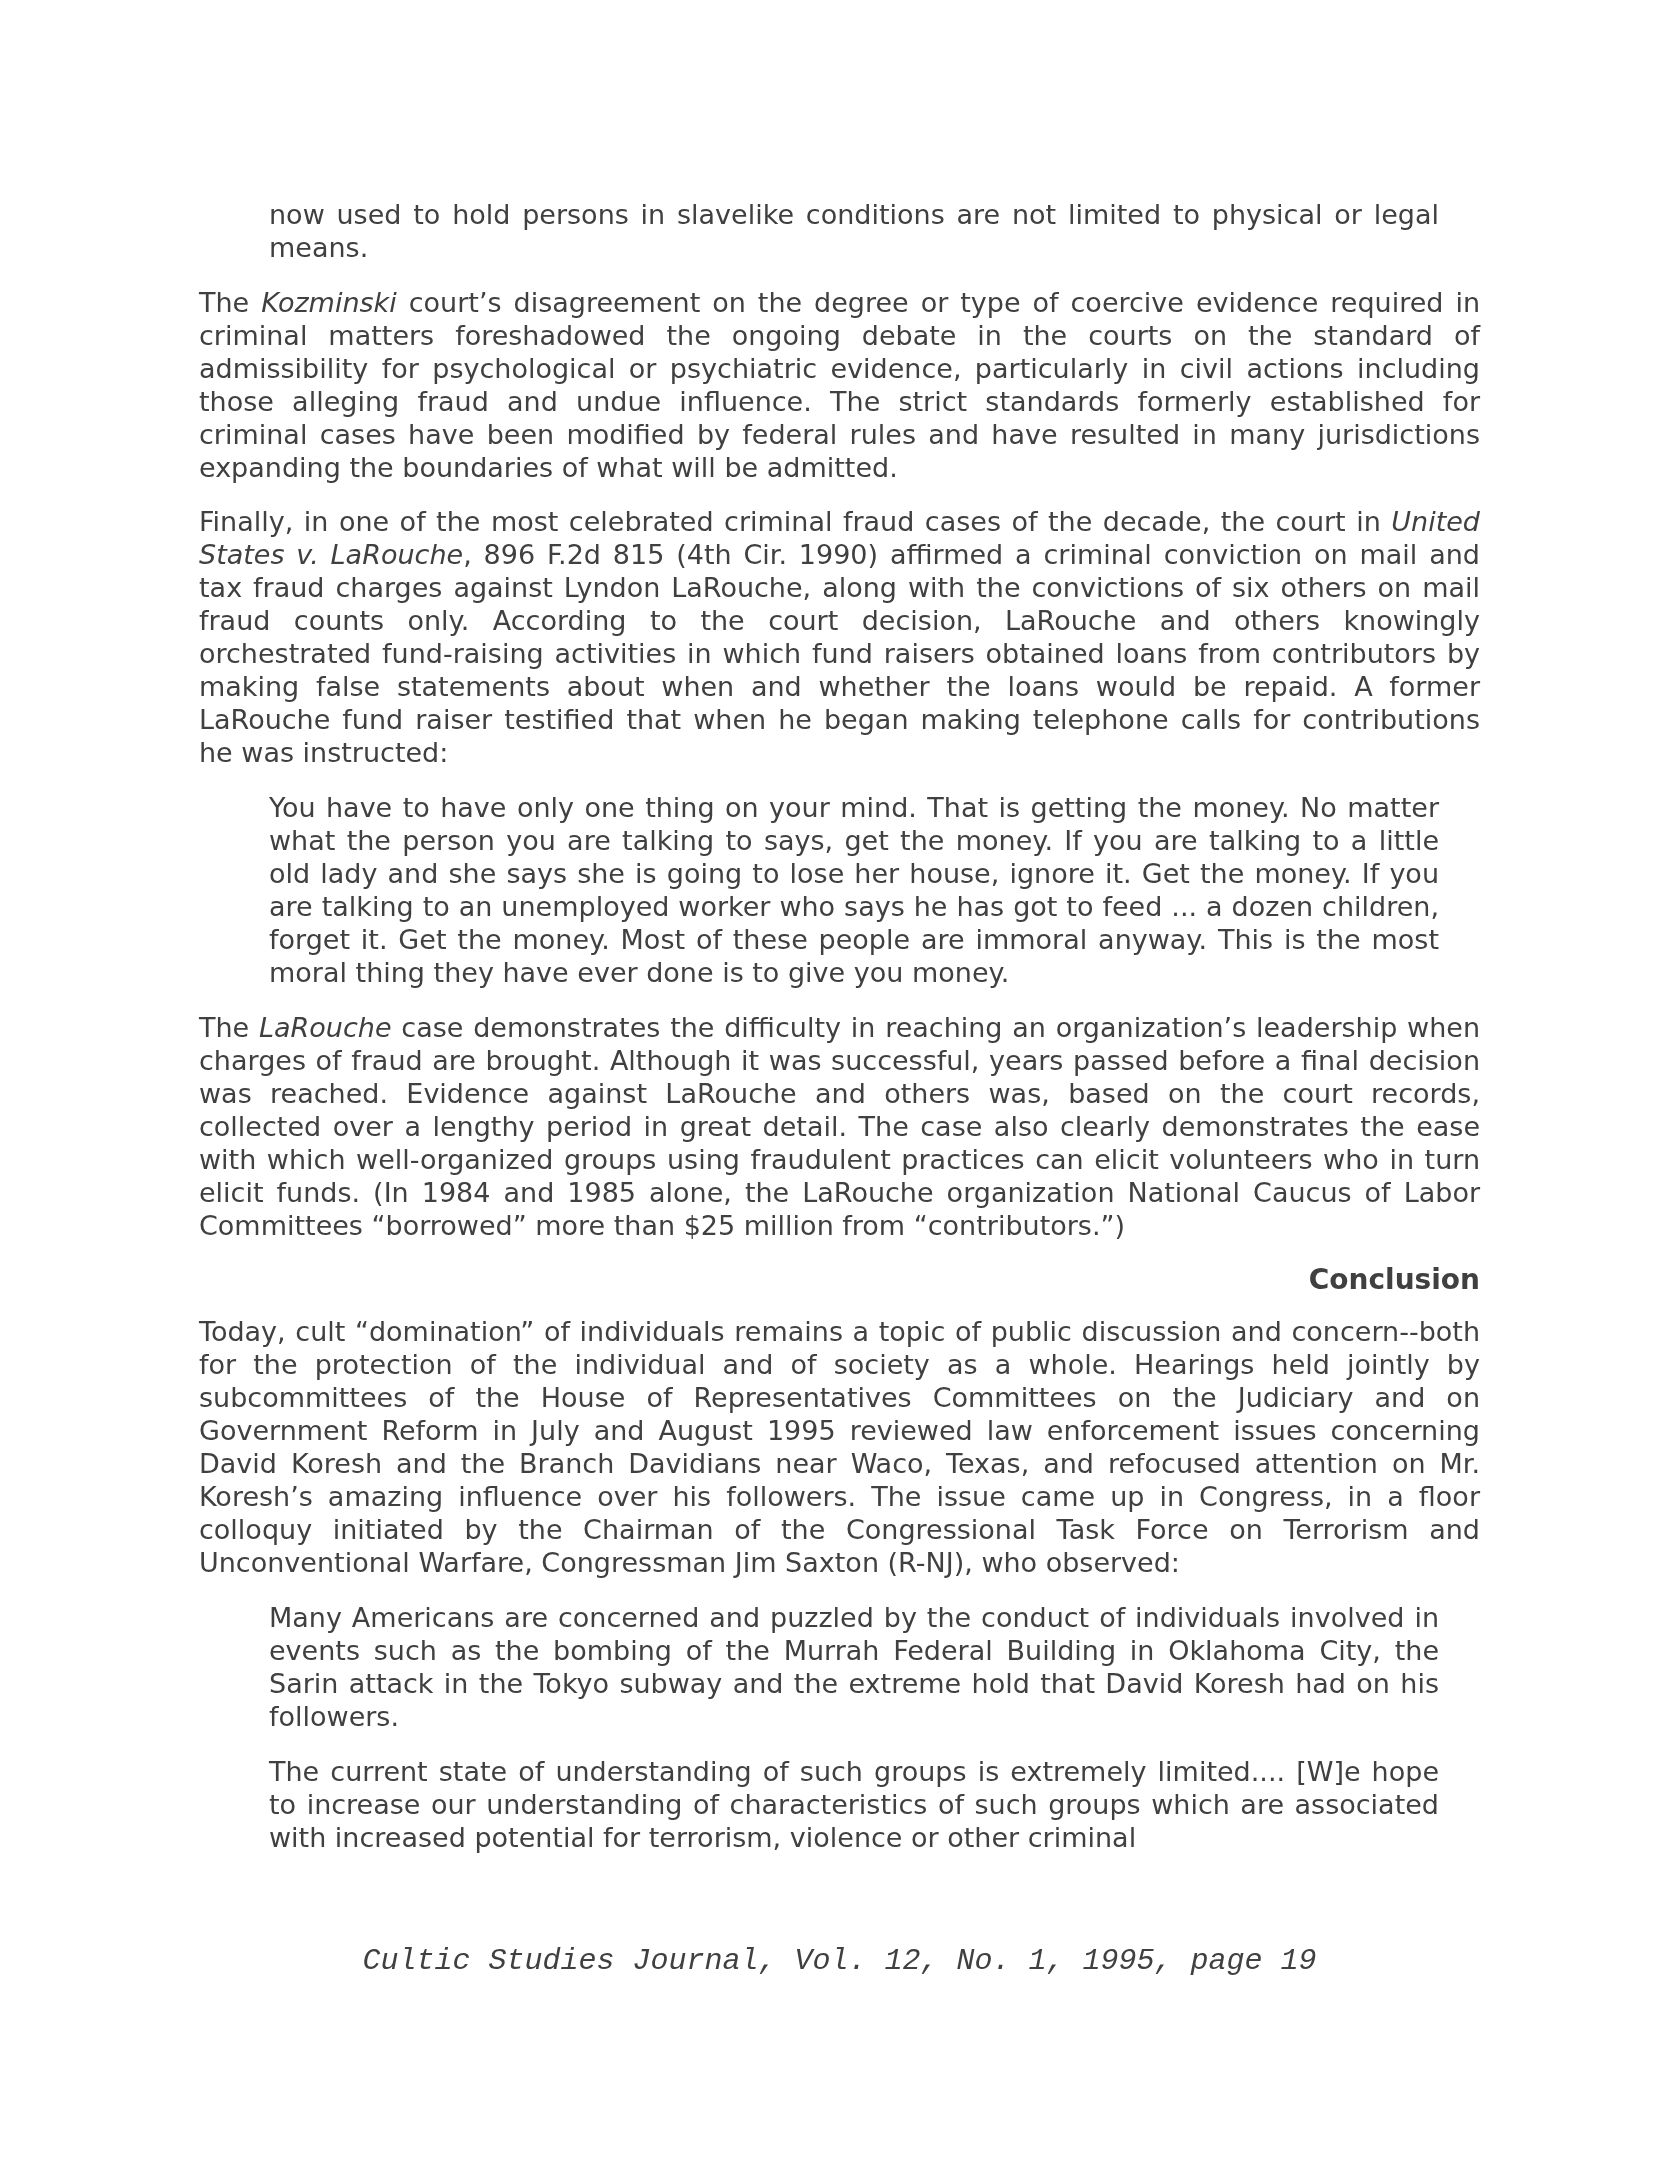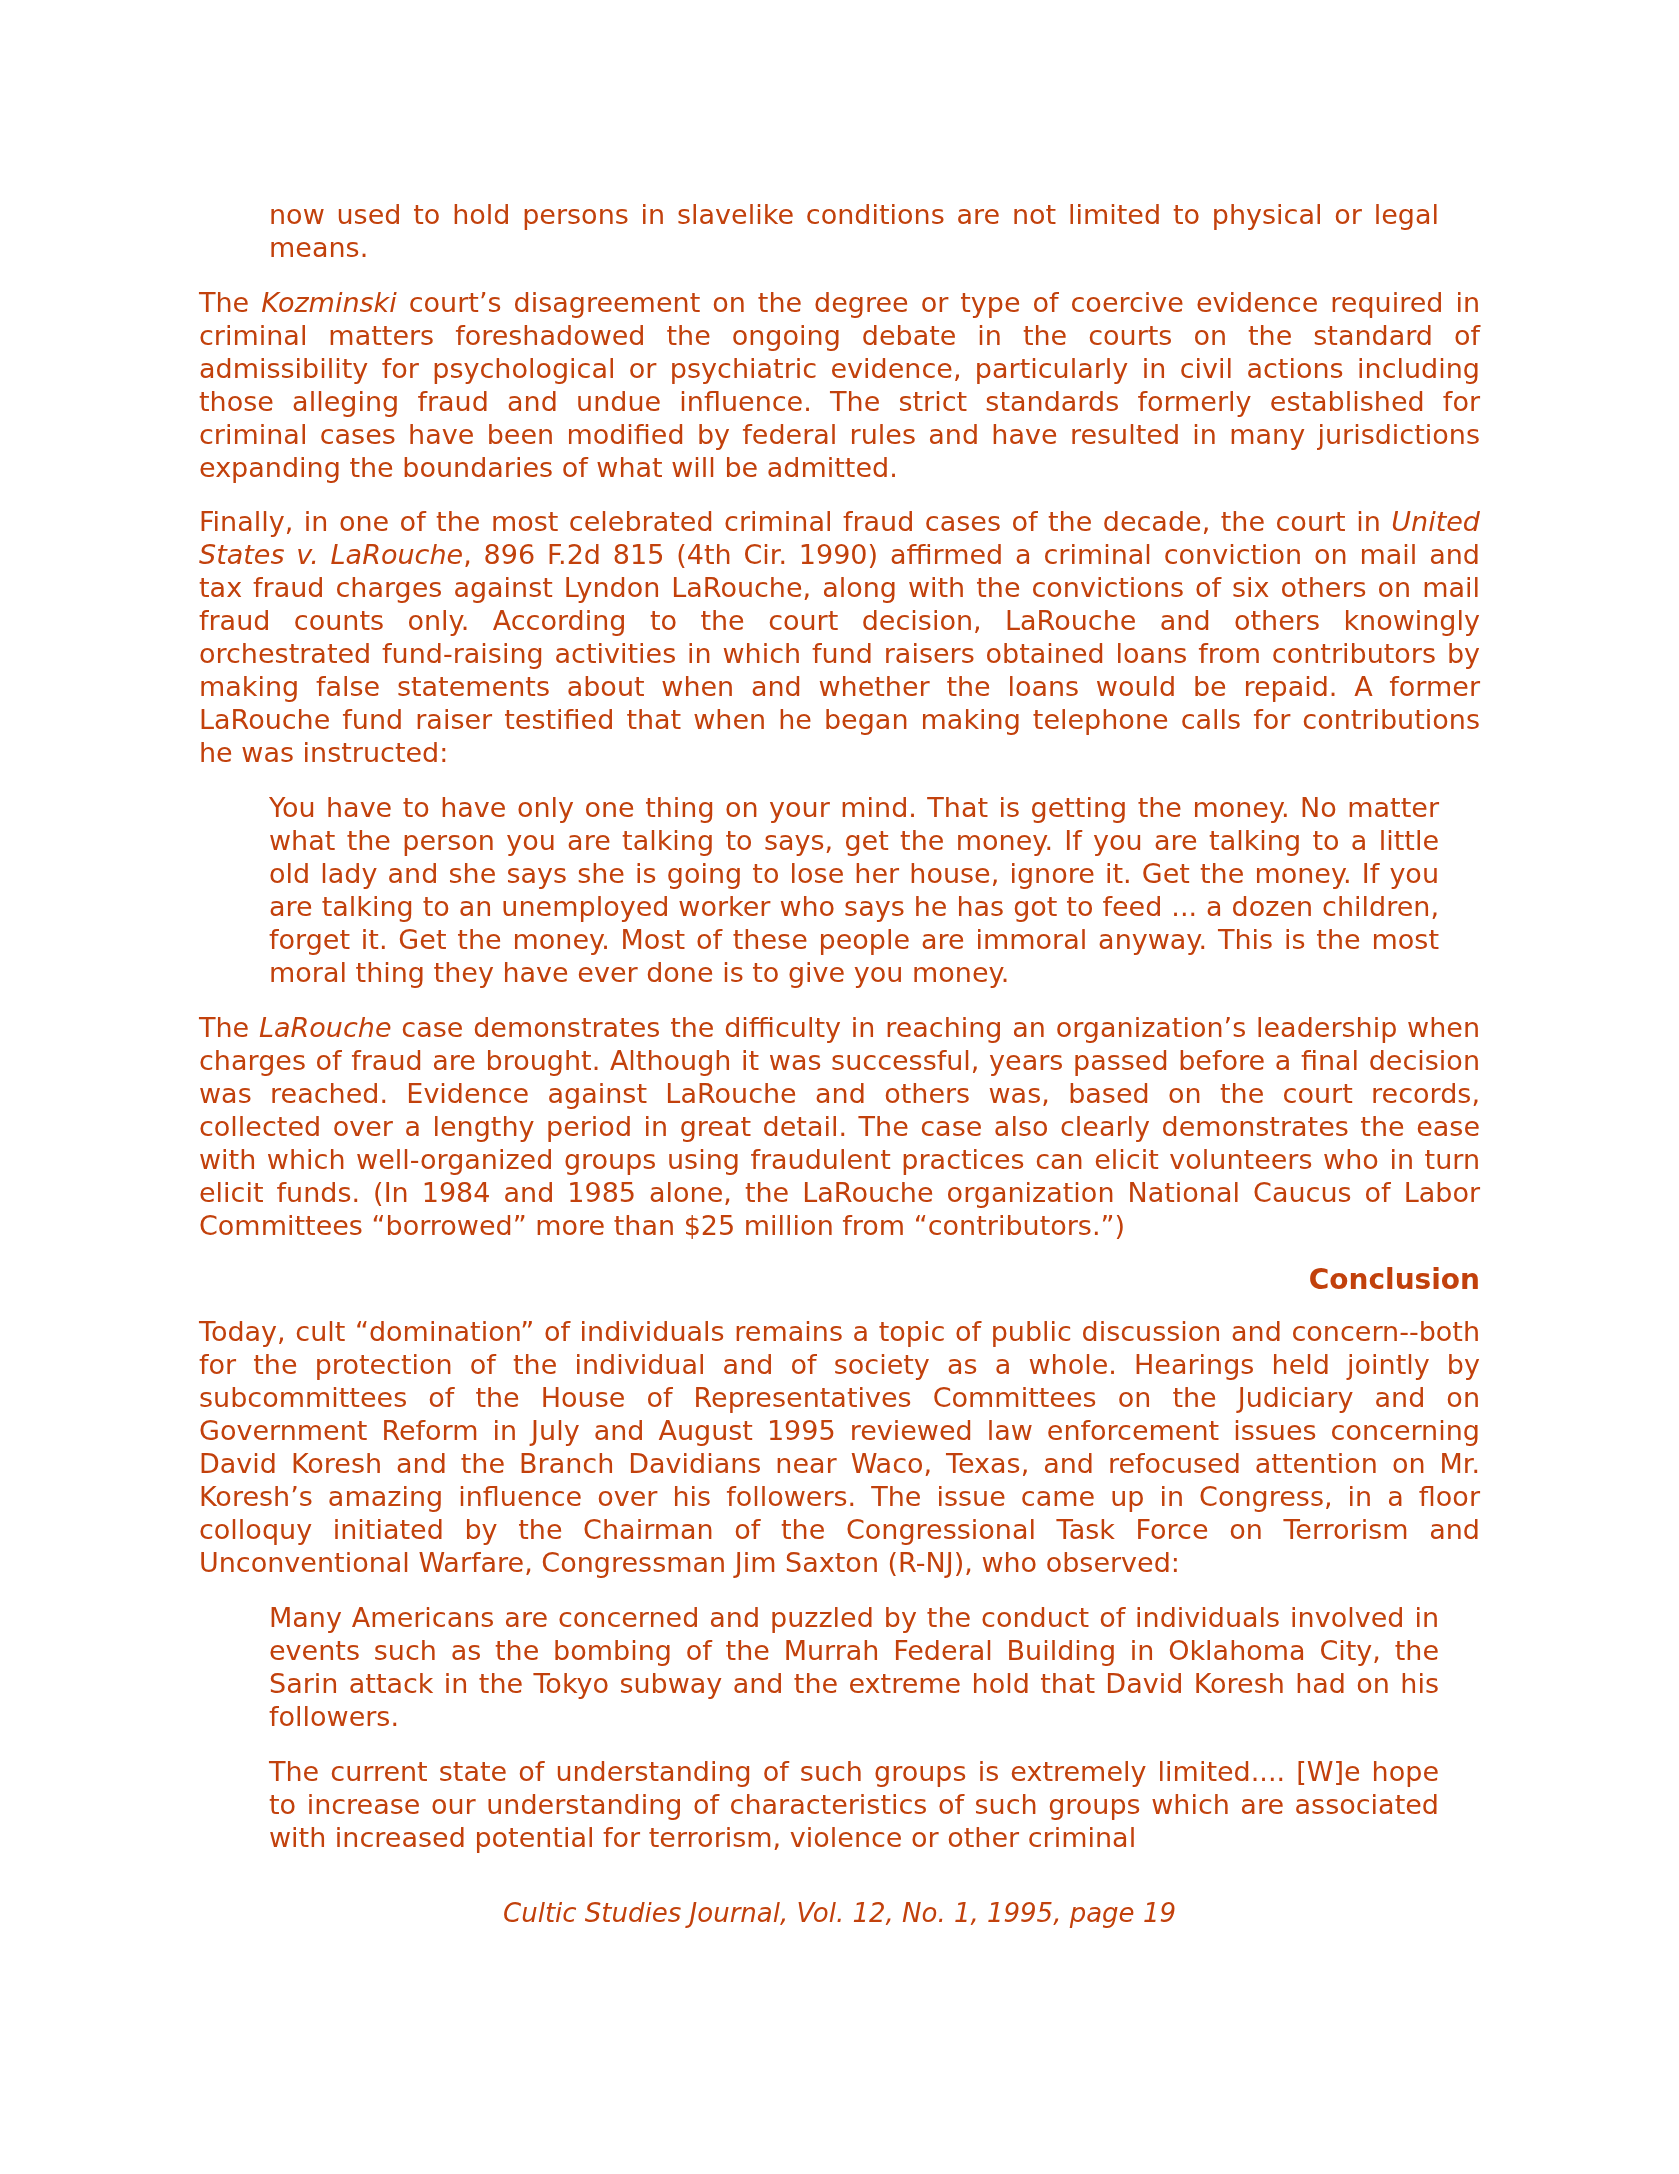--- a/index.html
+++ b/index.html
@@ -8,21 +8,21 @@
     background: #ffffff;
   }
   .page {
     position: relative;
     width: 1680px;
     height: 2174px;
     box-sizing: border-box;
     margin: 0 auto;
     padding: 198px 200px 0 199px;
     background: #ffffff;
-    color: #c2410c;
+    color: #404040;
     font-family: "DejaVu Sans", "Liberation Sans", sans-serif;
     font-size: 27px;
     line-height: 33px;
     text-align: justify;
     overflow: hidden;
   }
   .para {
     margin: 0 0 21.7px 0;
   }
   blockquote.quote {
@@ -30,24 +30,25 @@
     padding: 0;
   }
   h2.heading {
     font-size: 28px;
     line-height: 33px;
     font-weight: bold;
     text-align: right;
     margin: 15px 0 19px 0;
   }
   .footer {
-    margin-top: 44px;
+    margin-top: 92px;
     text-align: center;
-    font-size: 26px;
+    font-size: 30px;
     line-height: 30px;
+    font-family: Liberation Mono, monospace;
   }
   .footer em, em.it {
     font-style: italic;
   }
 </style>
 </head>
 <body>
 
 <div class="page">
 

